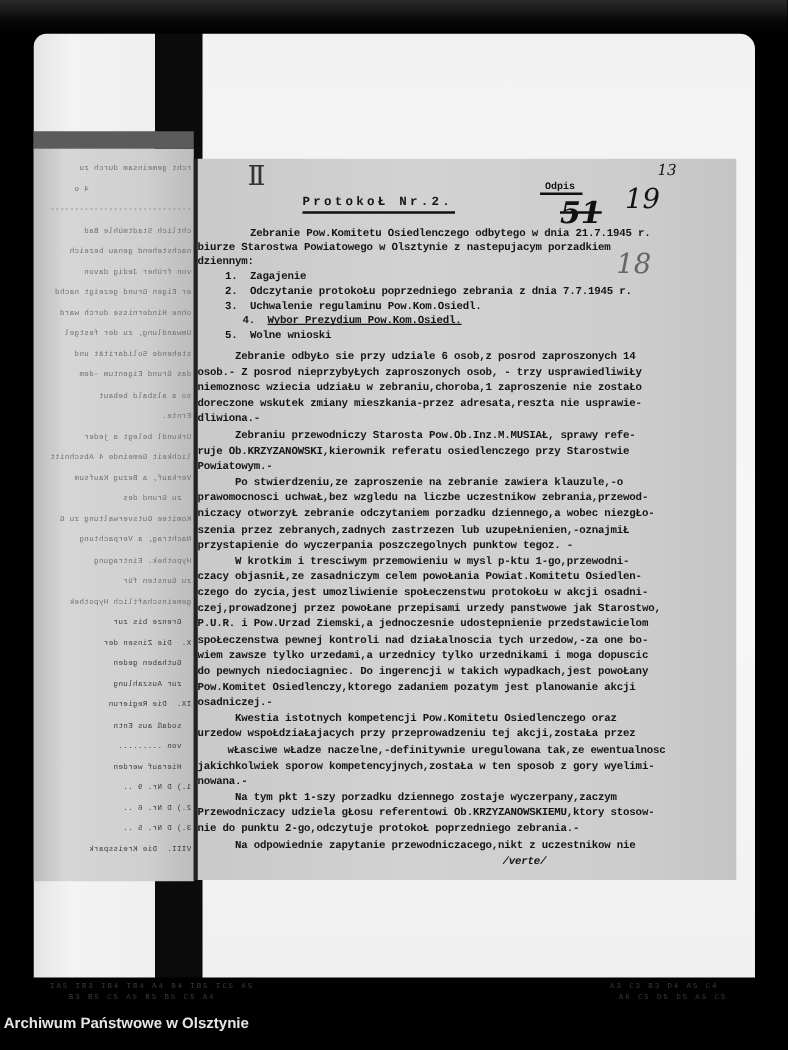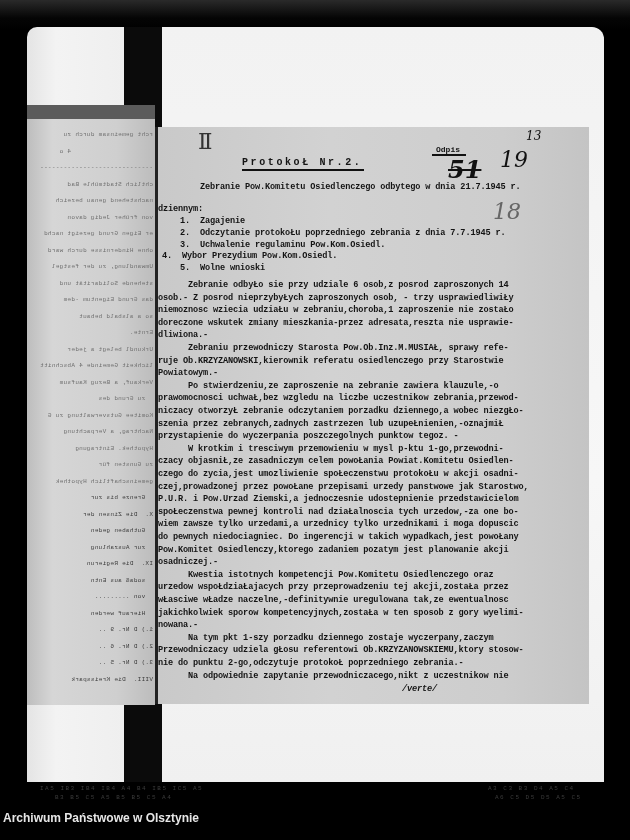--- a/index.html
+++ b/index.html
@@ -82,27 +82,28 @@
 <div class="paper">
   <div class="hand" style="left:40px;top:2px;font-size:22px;font-style:normal;letter-spacing:-3px;color:#333;">II</div>
   <div class="odpis">Odpis</div>
   <div class="hand" style="left:368px;top:2px;font-size:12px;">13</div>
   <div class="hand" style="left:290px;top:28px;font-size:24px;font-weight:bold;text-decoration:line-through;">51</div>
   <div class="hand" style="left:342px;top:20px;font-size:22px;">19</div>
   <div class="hand" style="left:335px;top:72px;font-size:22px;color:#666;">18</div>
   <div class="title">ProtokoŁ Nr.2.</div>
 
   <div class="doc-text" style="top:55px;padding-left:42px;">Zebranie Pow.Komitetu Osiedlenczego odbytego w dnia 21.7.1945 r.</div>
+  <div class="doc-text" style="top:66px;">biurze Starostwa Powiatowego w Olsztynie z nastepujacym porzadkiem</div>
   <div class="doc-text" style="top:77px;">dziennym:</div>
 
   <div id="agenda">
       <div class="doc-text" style="top: 89px; padding-left: 22px;"><span style="display: inline-block; width: 20px;">1.</span><span>Zagajenie</span></div>
       <div class="doc-text" style="top: 100.8px; padding-left: 22px;"><span style="display: inline-block; width: 20px;">2.</span><span>Odczytanie protokoŁu poprzedniego zebrania z dnia 7.7.1945 r.</span></div>
       <div class="doc-text" style="top: 112.6px; padding-left: 22px;"><span style="display: inline-block; width: 20px;">3.</span><span>Uchwalenie regulaminu Pow.Kom.Osiedl.</span></div>
-      <div class="doc-text" style="top: 124.4px; padding-left: 4px;"><span style="display: inline-block; width: 20px;">4.</span><span>Wybor Prezydium Pow.Kom.Osiedl.</span></div>
+      <div class="doc-text" style="top: 124.4px; padding-left: 36px; text-decoration: underline;"><span style="display: inline-block; width: 20px;">4.</span><span>Wybor Prezydium Pow.Kom.Osiedl.</span></div>
       <div class="doc-text" style="top: 136.2px; padding-left: 22px;"><span style="display: inline-block; width: 20px;">5.</span><span>Wolne wnioski</span></div>
     </div>
   <div id="body">
       <div class="doc-text" style="top: 153px; white-space: pre;">      Zebranie odbyŁo sie przy udziale 6 osob,z posrod zaproszonych 14</div>
       <div class="doc-text" style="top: 165.6px; white-space: pre;">osob.- Z posrod nieprzybyŁych zaproszonych osob, - trzy usprawiedliwiŁy</div>
       <div class="doc-text" style="top: 178.2px; white-space: pre;">niemoznosc wziecia udziaŁu w zebraniu,choroba,1 zaproszenie nie zostaŁo</div>
       <div class="doc-text" style="top: 190.8px; white-space: pre;">doreczone wskutek zmiany mieszkania-przez adresata,reszta nie usprawie-</div>
       <div class="doc-text" style="top: 203.4px; white-space: pre;">dliwiona.-</div>
       <div class="doc-text" style="top: 216px; white-space: pre;">      Zebraniu przewodniczy Starosta Pow.Ob.Inz.M.MUSIAŁ, sprawy refe-</div>
       <div class="doc-text" style="top: 228.6px; white-space: pre;">ruje Ob.KRZYZANOWSKI,kierownik referatu osiedlenczego przy Starostwie</div>
@@ -117,21 +118,21 @@
       <div class="doc-text" style="top: 342px; white-space: pre;">czego do zycia,jest umozliwienie spoŁeczenstwu protokoŁu w akcji osadni-</div>
       <div class="doc-text" style="top: 354.6px; white-space: pre;">czej,prowadzonej przez powoŁane przepisami urzedy panstwowe jak Starostwo,</div>
       <div class="doc-text" style="top: 367.2px; white-space: pre;">P.U.R. i Pow.Urzad Ziemski,a jednoczesnie udostepnienie przedstawicielom</div>
       <div class="doc-text" style="top: 379.8px; white-space: pre;">spoŁeczenstwa pewnej kontroli nad dziaŁalnoscia tych urzedow,-za one bo-</div>
       <div class="doc-text" style="top: 392.4px; white-space: pre;">wiem zawsze tylko urzedami,a urzednicy tylko urzednikami i moga dopuscic</div>
       <div class="doc-text" style="top: 405px; white-space: pre;">do pewnych niedociagniec. Do ingerencji w takich wypadkach,jest powoŁany</div>
       <div class="doc-text" style="top: 417.6px; white-space: pre;">Pow.Komitet Osiedlenczy,ktorego zadaniem pozatym jest planowanie akcji</div>
       <div class="doc-text" style="top: 430.2px; white-space: pre;">osadniczej.-</div>
       <div class="doc-text" style="top: 442.8px; white-space: pre;">      Kwestia istotnych kompetencji Pow.Komitetu Osiedlenczego oraz</div>
       <div class="doc-text" style="top: 455.4px; white-space: pre;">urzedow wspoŁdziaŁajacych przy przeprowadzeniu tej akcji,zostaŁa przez</div>
-      <div class="doc-text" style="top: 468px; white-space: pre;">wŁasciwe wŁadze naczelne,-definitywnie uregulowana tak,ze ewentualnosc</div>
+      <div class="doc-text" style="top: 468px; white-space: pre; padding-left: 24px;">wŁasciwe wŁadze naczelne,-definitywnie uregulowana tak,ze ewentualnosc</div>
       <div class="doc-text" style="top: 480.6px; white-space: pre;">jakichkolwiek sporow kompetencyjnych,zostaŁa w ten sposob z gory wyelimi-</div>
       <div class="doc-text" style="top: 493.2px; white-space: pre;">nowana.-</div>
       <div class="doc-text" style="top: 505.8px; white-space: pre;">      Na tym pkt 1-szy porzadku dziennego zostaje wyczerpany,zaczym</div>
       <div class="doc-text" style="top: 518.4px; white-space: pre;">Przewodniczacy udziela gŁosu referentowi Ob.KRZYZANOWSKIEMU,ktory stosow-</div>
       <div class="doc-text" style="top: 531px; white-space: pre;">nie do punktu 2-go,odczytuje protokoŁ poprzedniego zebrania.-</div>
       <div class="doc-text" style="top: 543.6px; white-space: pre;">      Na odpowiednie zapytanie przewodniczacego,nikt z uczestnikow nie</div>
     </div>
 
   <div class="doc-text" style="top:557px;left:244px;font-style:italic;">/verte/</div>
 </div>

